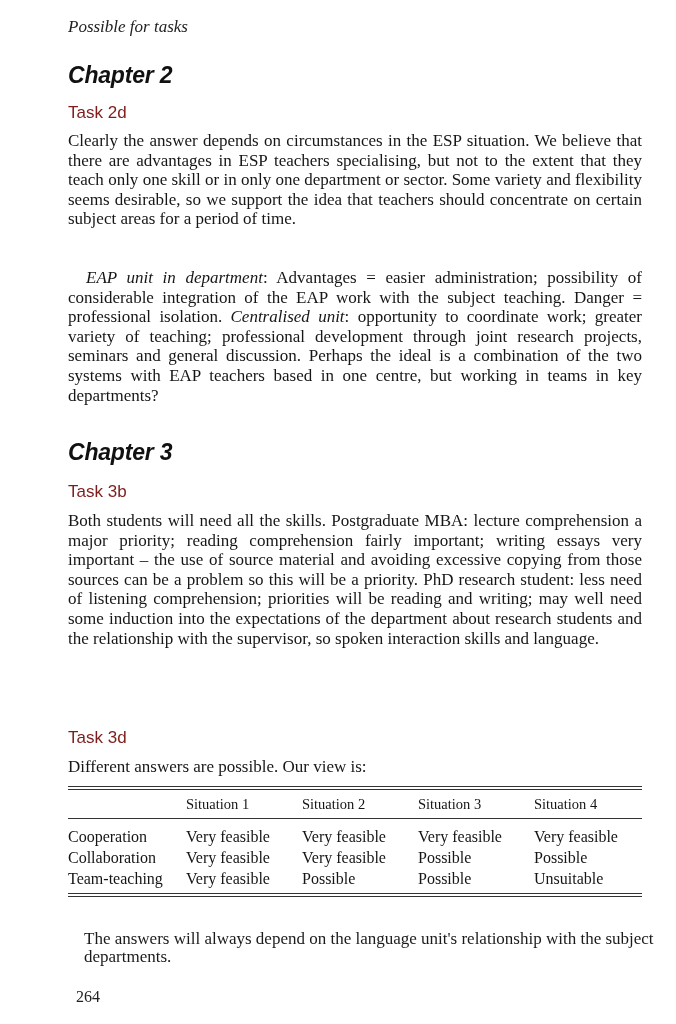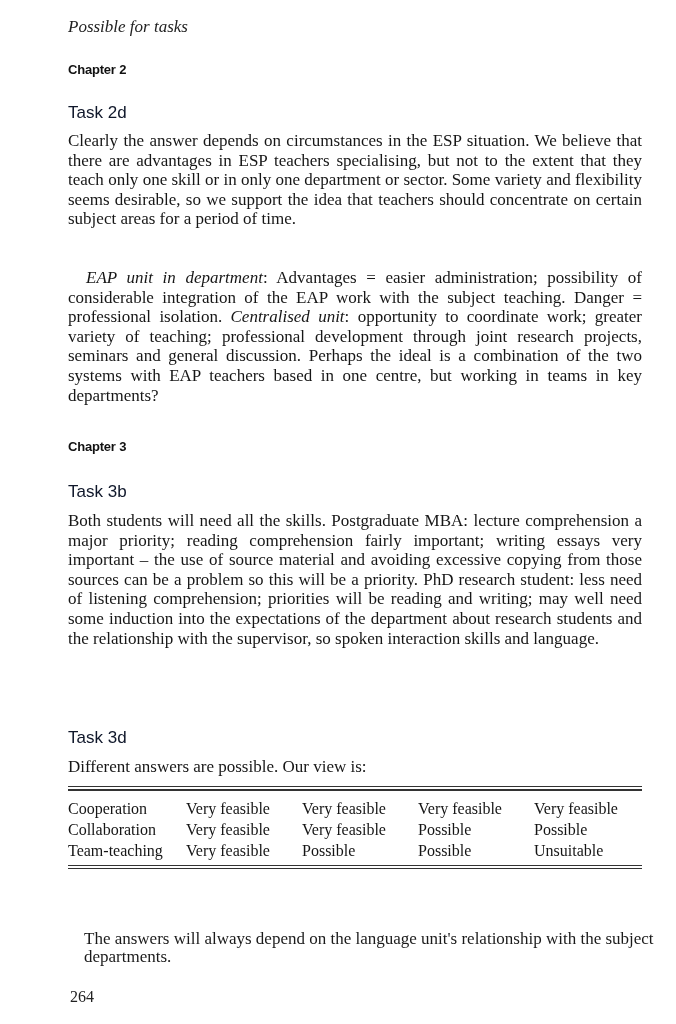--- a/index.html
+++ b/index.html
@@ -1,38 +1,38 @@
 <!DOCTYPE html>
 <html><head>
 <meta charset="utf-8">
 <style>
   html, body { margin: 0; padding: 0; background: #ffffff; }
   body { width: 676px; height: 1024px; position: relative; overflow: hidden; color: #151515; }
   .page { position: absolute; left: 68px; top: 0; width: 574px; }
   .serif { font-family: "Liberation Serif", "DejaVu Serif", serif; }
   .sans { font-family: "Liberation Sans", "DejaVu Sans", sans-serif; }
   .running-head { position: absolute; top: 17px; left: 0; font-size: 17px; font-style: italic; color: #222; }
-  .chapter { position: absolute; left: 0; font-size: 13px; font-weight: bold; letter-spacing: -0.2px; color: #111; }
-  .task { position: absolute; left: 0; font-size: 17px; color: #0f172a; }
+  .chapter { position: absolute; left: 0; font-size: 23px; font-weight: bold; letter-spacing: -0.2px; color: #111; font-style: italic; }
+  .task { position: absolute; left: 0; font-size: 17px; color: #7f1d1d; }
   .para { position: absolute; left: 0; width: 574px; font-size: 17px; line-height: 19.6px; text-align: justify; color: #161616; }
   .para .indent { display: inline-block; width: 18px; }
   .para i { font-style: italic; }
   .table { position: absolute; left: 0; width: 574px; top: 786px; }
   .rule-double { border-top: 1.5px solid #333; border-bottom: 1.5px solid #333; height: 2px; }
   .rule-single { border-top: 1.3px solid #333; }
   .thead { display: flex; height: 28px; align-items: center; font-size: 14.5px; }
   .trow { display: flex; height: 21px; align-items: flex-end; font-size: 16px; }
   .c0 { width: 118px; }
   .c1 { width: 116px; }
   .c2 { width: 116px; }
   .c3 { width: 116px; }
   .c4 { width: 108px; }
   .thead .c1 { padding-left: 0px; }
   .note { position: absolute; left: 16px; width: 574px; top: 930px; font-size: 17px; line-height: 18px; color: #1a1a1a; }
-  .folio { position: absolute; left: 2px; top: 988px; font-size: 16px; color: #222; }
+  .folio { position: absolute; left: 8px; top: 988px; font-size: 16px; color: #222; }
 </style>
 </head>
 <body>
 
 <div class="page">
   <div class="running-head serif">Possible for tasks</div>
 
   <div class="chapter sans" style="top:62px;">Chapter 2</div>
   <div class="task sans" style="top:103px;">Task 2d</div>
 
@@ -43,20 +43,27 @@
   <div class="chapter sans" style="top:439px;">Chapter 3</div>
   <div class="task sans" style="top:482px;">Task 3b</div>
 
   <div class="para serif" style="top:511px;">Both students will need all the skills. Postgraduate MBA: lecture comprehension a major priority; reading comprehension fairly important; writing essays very important – the use of source material and avoiding excessive copying from those sources can be a problem so this will be a priority. PhD research student: less need of listening comprehension; priorities will be reading and writing; may well need some induction into the expectations of the department about research students and the relationship with the supervisor, so spoken interaction skills and language.</div>
 
   <div class="task sans" style="top:728px;">Task 3d</div>
   <div class="para serif" style="top:757px;">Different answers are possible. Our view is:</div>
 
   <div class="table serif">
     <div class="rule-double"></div>
+    <div class="thead">
+      <span class="c0"></span>
+      <span class="c1">Situation 1</span>
+      <span class="c2">Situation 2</span>
+      <span class="c3">Situation 3</span>
+      <span class="c4">Situation 4</span>
+    </div>
     <div class="rule-single" style="margin-bottom:6px;"></div>
     <div class="trow">
       <span class="c0">Cooperation</span>
       <span class="c1">Very feasible</span>
       <span class="c2">Very feasible</span>
       <span class="c3">Very feasible</span>
       <span class="c4">Very feasible</span>
     </div>
     <div class="trow">
       <span class="c0">Collaboration</span>

